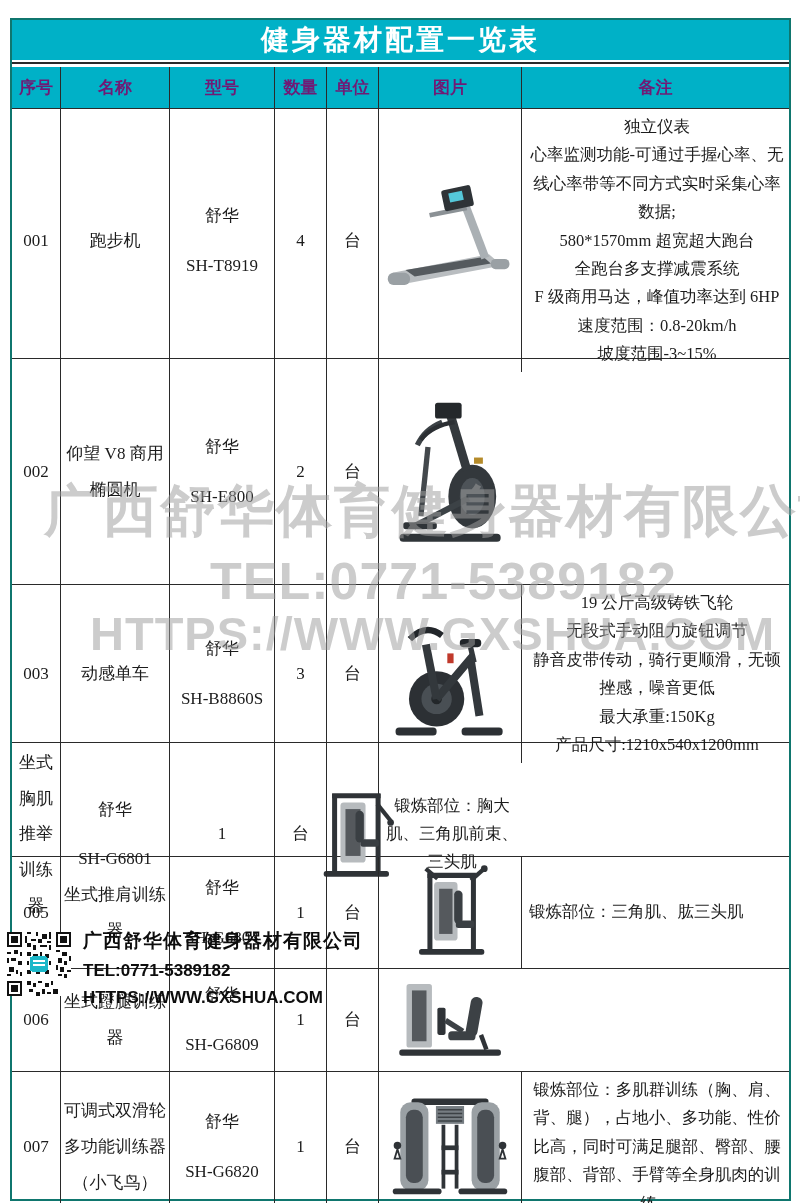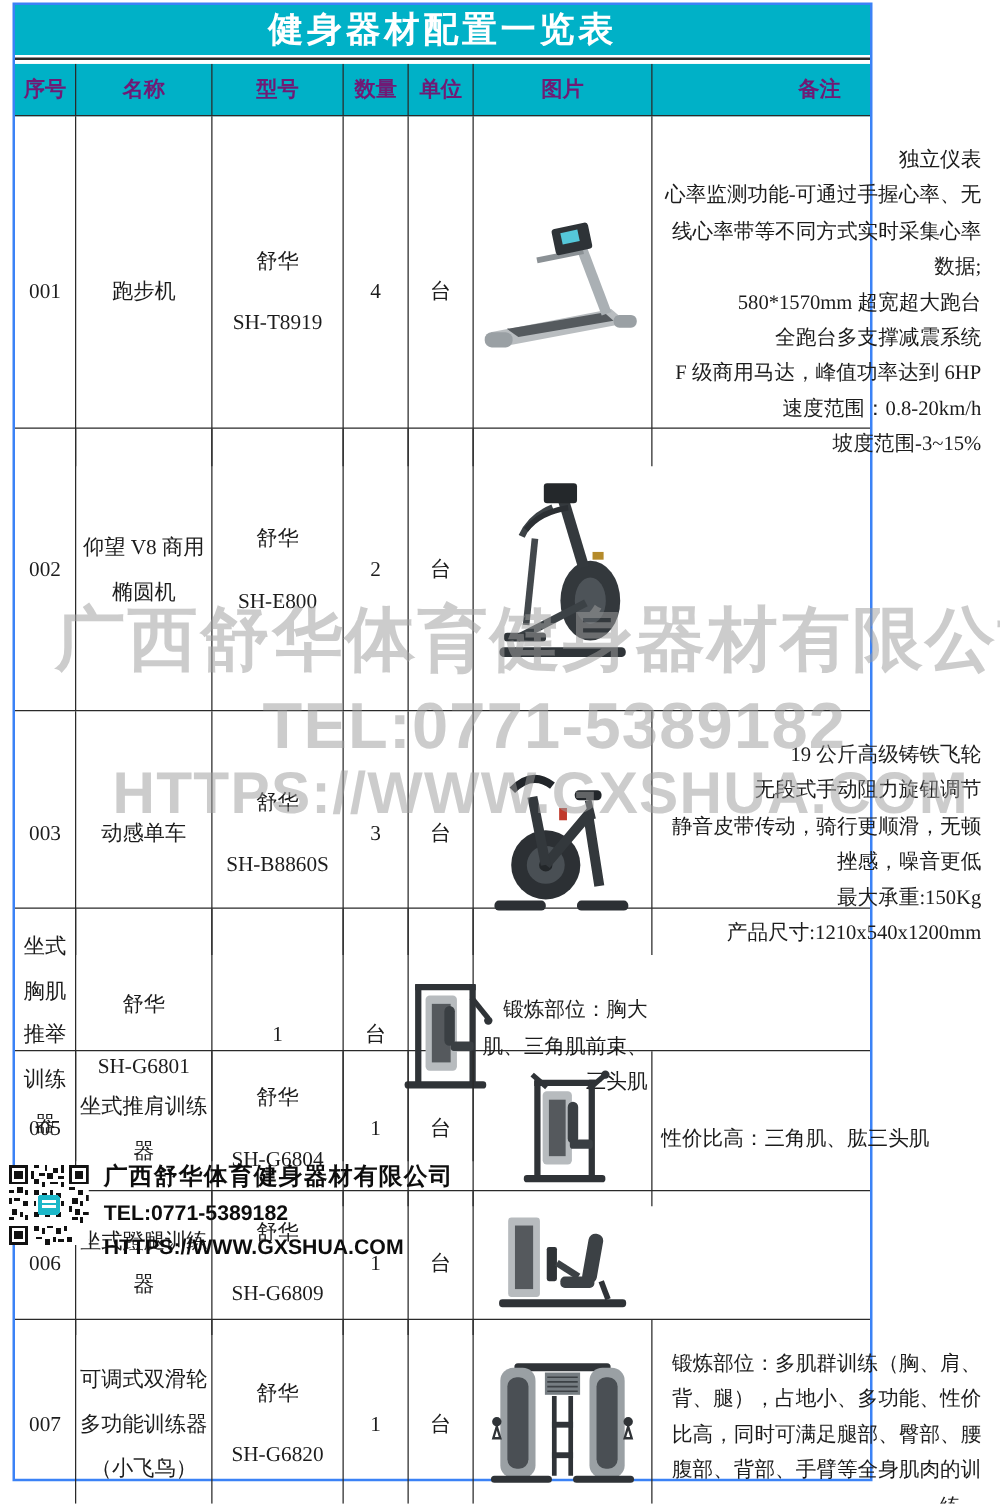--- a/index.html
+++ b/index.html
@@ -4,22 +4,22 @@
 <style>
   * { margin:0; padding:0; box-sizing:border-box; }
   html,body { background:#ffffff; }
   .page {
     position:relative; width:800px; height:1203px; margin:0 auto;
     background:#ffffff; overflow:hidden;
     font-family:"Liberation Serif","DejaVu Serif",serif;
     color:#1c1c1c;
   }
   .tbl {
-    position:absolute; left:10px; top:2px; width:688px;
-    border:2px solid #3b82f6; background:#fff;
+    position:absolute; left:10px; top:18px; width:781px;
+    border:2px solid #0f766e; background:#fff;
   }
   .title-bar {
     height:40px; background:#00b1c7; color:#ffffff;
     display:flex; align-items:center; justify-content:center;
     font-family:"Liberation Sans","DejaVu Sans",sans-serif;
     font-weight:bold; font-size:28px; letter-spacing:3px;
   }
   .title-gap { height:7px; background:#ffffff; position:relative; }
   .title-gap::after {
     content:""; position:absolute; left:0; right:0; top:2px; height:2px; background:#2a2a2a;
@@ -31,27 +31,27 @@
     font-weight:bold; font-size:17px;
     display:flex; align-items:center; justify-content:center;
     border-right:1.5px solid #2a2a2a;
   }
   .hdr .cell:last-child { border-right:none; }
   .body-row { border-bottom:1.5px solid #2a2a2a; }
   .body-row:last-child { border-bottom:none; }
   .cell { border-right:1.5px solid #2a2a2a; }
   .body-row .cell {
     display:flex; flex-direction:column; align-items:center; justify-content:center;
-    font-size:17px; text-align:center; line-height:2.1; padding:12px 3px;
+    font-size:17px; text-align:center; line-height:2.1; padding:2px 3px;
   }
   .body-row .cell:last-child { border-right:none; }
   .cell.model .brand { margin-bottom:14px; }
   .cell.remarks {
-    align-items:flex-start; text-align:right; justify-content:center;
-    font-size:16.5px; line-height:1.72; padding:21px 4px 4px 7px;
+    align-items:flex-start; text-align:center; justify-content:center;
+    font-size:16.5px; line-height:1.72; padding:4px 4px 4px 7px;
     white-space:pre-line;
   }
   .cell.pic svg { display:block; }
   
   .wm {
     position:absolute; z-index:6; pointer-events:none;
     font-family:"Liberation Sans","DejaVu Sans",sans-serif;
     font-weight:bold; color:#9e9e9e; opacity:0.52; white-space:nowrap;
   }
   .wm1 { left:44px;  top:474px; font-size:56px; letter-spacing:2px; }
@@ -212,21 +212,21 @@
               <rect x="36" y="24" width="28" height="70" rx="4" fill="#b7bbbe"></rect>
               <rect x="42" y="32" width="16" height="54" fill="#55595d"></rect>
               <rect x="60" y="34" width="10" height="40" rx="5" fill="#3a3f43"></rect>
               <rect x="62" y="70" width="22" height="9" rx="3" fill="#3a3f43"></rect>
               <path d="M80,22 L96,8" stroke="#2f3337" stroke-width="5"></path>
               <circle cx="96" cy="8" r="4" fill="#2f3337"></circle>
               <path d="M40,20 L26,8" stroke="#2f3337" stroke-width="5"></path>
               <rect x="18" y="104" width="78" height="7" rx="3" fill="#2f3337"></rect>
             </svg>
           </div>
-    <div class="cell remarks">性价比高：三角肌、肱三头肌</div>
+    <div class="cell remarks">锻炼部位：三角肌、肱三头肌</div>
   </div>
         <div class="grid-row body-row" style="height: 103px;">
     <div class="cell no">006</div>
     <div class="cell name">坐式蹬腿训练器</div>
     <div class="cell model">
       <div class="brand">舒华</div>
       <div class="code">SH-G6809</div>
     </div>
     <div class="cell qty">1</div>
     <div class="cell unit">台</div>

